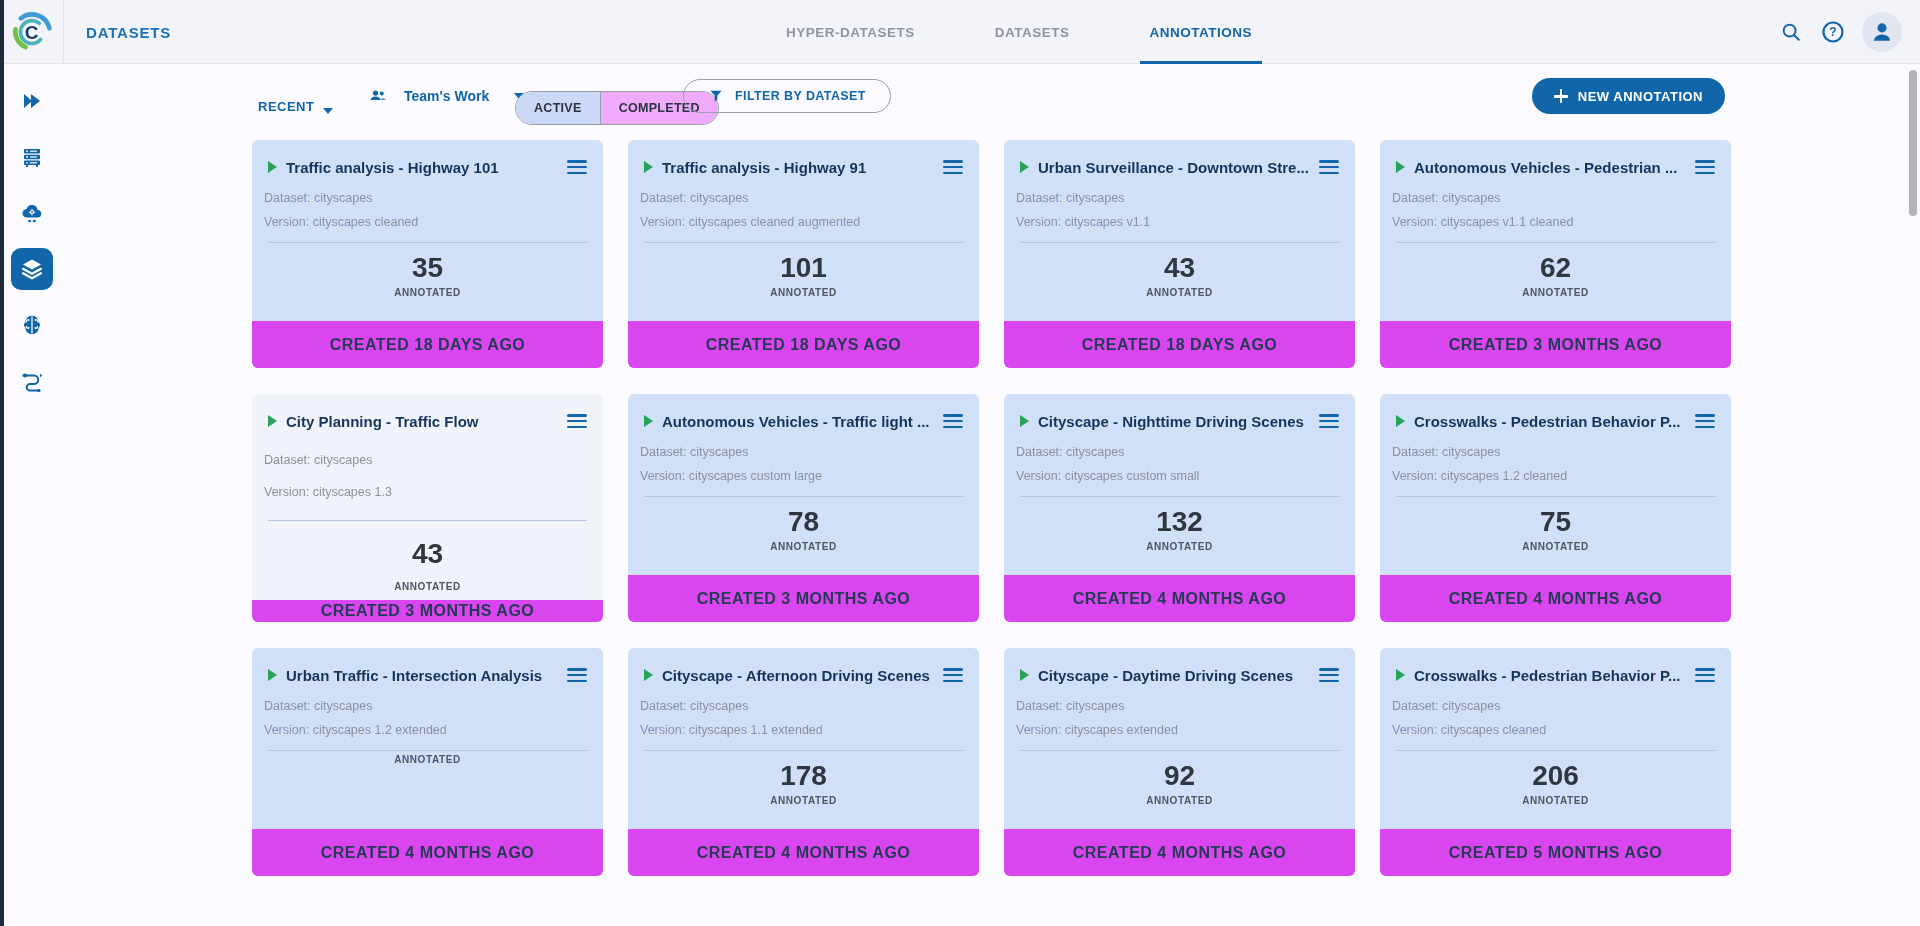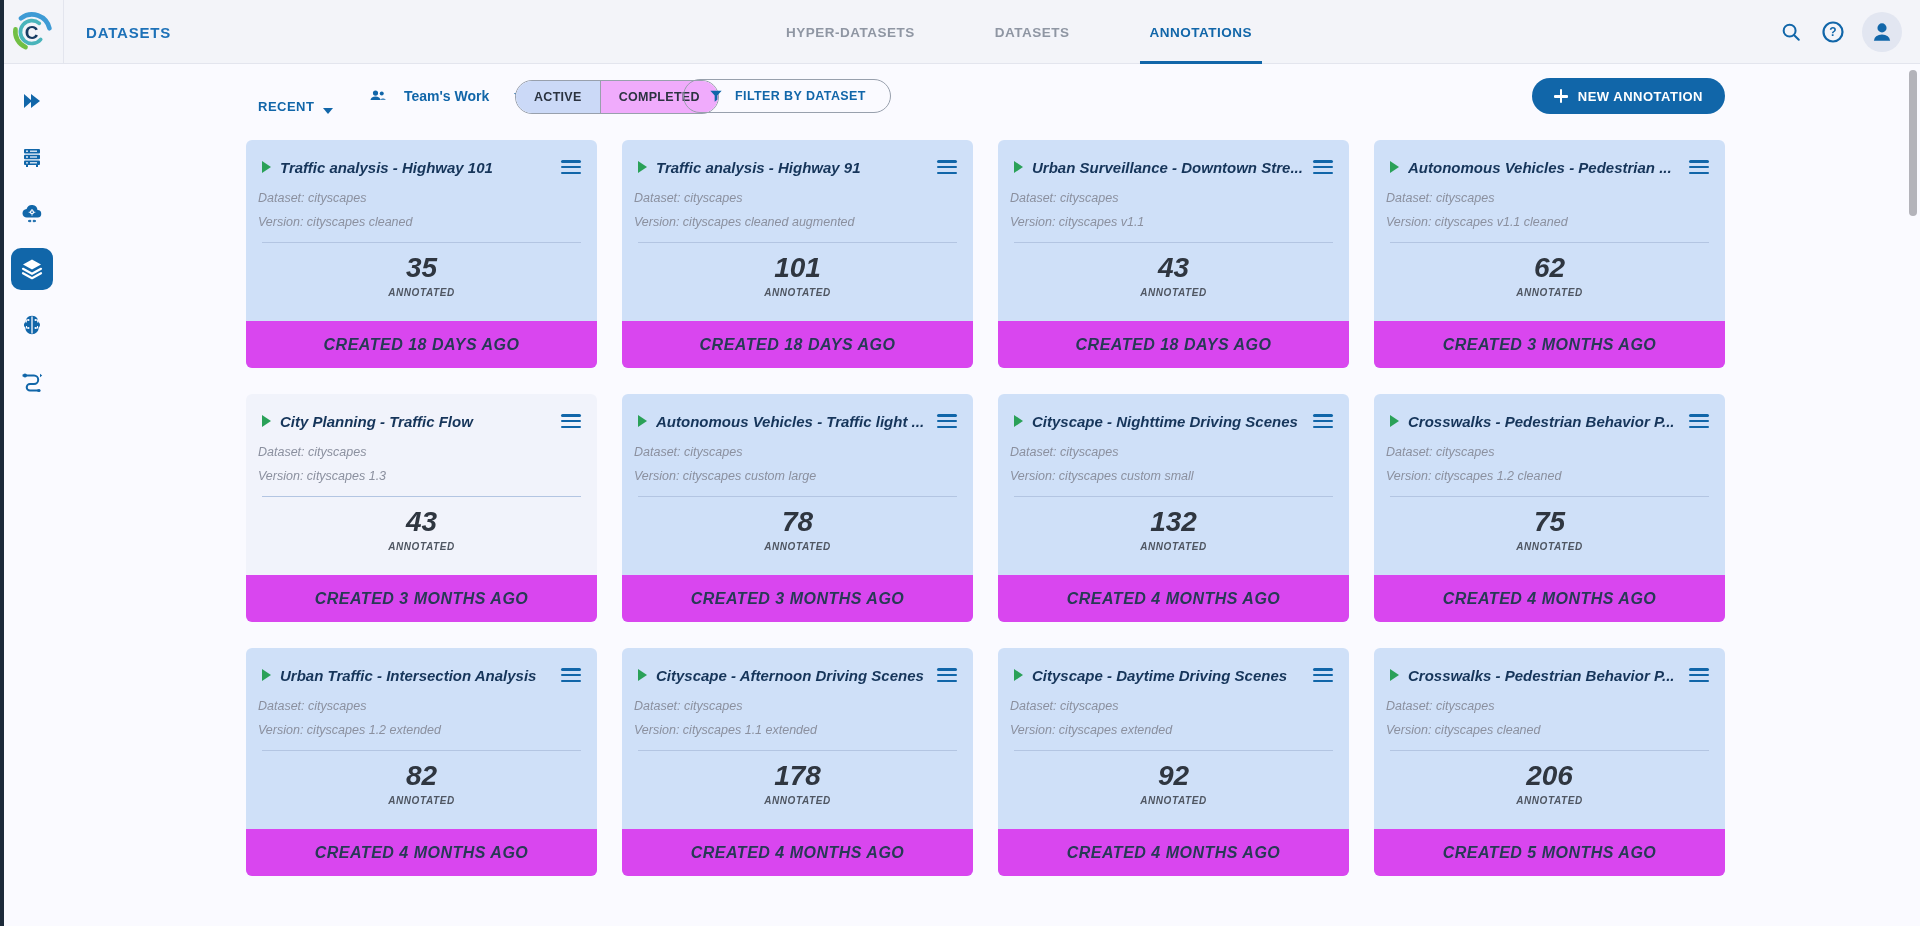--- a/index.html
+++ b/index.html
@@ -81,21 +81,21 @@
   }
   .sort-dd {
     position:absolute; left:258px; top:0; height:36px; display:flex; align-items:flex-end;
     color:#1166a9; font-size:13px; font-weight:700; letter-spacing:.5px; cursor:pointer;
   }
   .scope-dd {
     position:absolute; left:368px; top:0; height:36px; display:flex; align-items:center; gap:16px;
     color:#1166a9; font-size:14px; font-weight:600; cursor:pointer;
   }
   .toggle {
-    position:absolute; left:515px; top:2px; height:34px; display:flex;
+    position:absolute; left:515px; top:13px; height:34px; display:flex;
     border:1px solid #98a0ad; border-radius:18px; overflow:hidden; background:#fff;
   }
   .toggle-seg {
     display:flex; align-items:center; padding:0 18px; font-size:12.5px; font-weight:700;
     color:#2b3340; letter-spacing:.3px; cursor:pointer; background:#f0abfc;
   }
   .toggle-seg.on { background:#cbd9f7; border-right:1px solid #98a0ad; }
   .filter-btn {
     position:absolute; left:683px; top:1px; height:34px; display:flex; align-items:center; gap:11px;
     border:1px solid #98a0ad; border-radius:18px; padding:0 24px; cursor:pointer;
@@ -107,28 +107,28 @@
     font-size:13px; font-weight:700; letter-spacing:.5px;
     font-family:"Liberation Sans", sans-serif;
   }
   .plus-ic { position:relative; width:14px; height:14px; }
   .plus-ic::before, .plus-ic::after { content:""; position:absolute; background:#fff; border-radius:1px; }
   .plus-ic::before { left:6px; top:0; width:2.5px; height:14px; }
   .plus-ic::after { left:0; top:6px; width:14px; height:2.5px; }
 
   
   .grid {
-    position:absolute; left:246px; top:140px;
-    display:grid; grid-template-columns:repeat(4, 351px); column-gap:25px; row-gap:26px;font-style:italic;
+    position:absolute; left:252px; top:140px;
+    display:grid; grid-template-columns:repeat(4, 351px); column-gap:25px; row-gap:26px;
   }
   .card {
     width:351px; height:228px; background:#cfe0f8; border-radius:6px;
     display:flex; flex-direction:column; overflow:hidden; cursor:pointer;
   }
-  .card.light { background:#f1f3fb; }
+  .card.light { background:#f1f3fb;gap:8px; }
   .card-head { display:flex; align-items:center; gap:9px; padding:15px 16px 0 16px; }
   .play-icon {
     flex:0 0 auto; width:0; height:0;
     border-left:9px solid #2aa158; border-top:6px solid transparent; border-bottom:6px solid transparent;
   }
   .card-title {
     flex:1; color:#16355a; font-size:15px; font-weight:700;
     white-space:nowrap; overflow:hidden;
   }
   .menu-icon { flex:0 0 auto; padding:2px 0; cursor:pointer; }
@@ -453,21 +453,20 @@
       <span class="card-title">Urban Traffic - Intersection Analysis</span>
       <span class="menu-icon">
           <i></i>
           <i></i>
           <i></i>
         </span>
     </div>
     <div class="card-meta first">Dataset: cityscapes</div>
     <div class="card-meta">Version: cityscapes 1.2 extended</div>
     <div class="card-divider"></div>
-    <div class="card-count">82</div>
     <div class="card-count-label">ANNOTATED</div>
     <div class="card-footer">CREATED 4 MONTHS AGO</div>
   </section>
 
   <section class="card">
     <div class="card-head">
       <span class="play-icon"></span>
       <span class="card-title">Cityscape - Afternoon Driving Scenes</span>
       <span class="menu-icon">
           <i></i>

